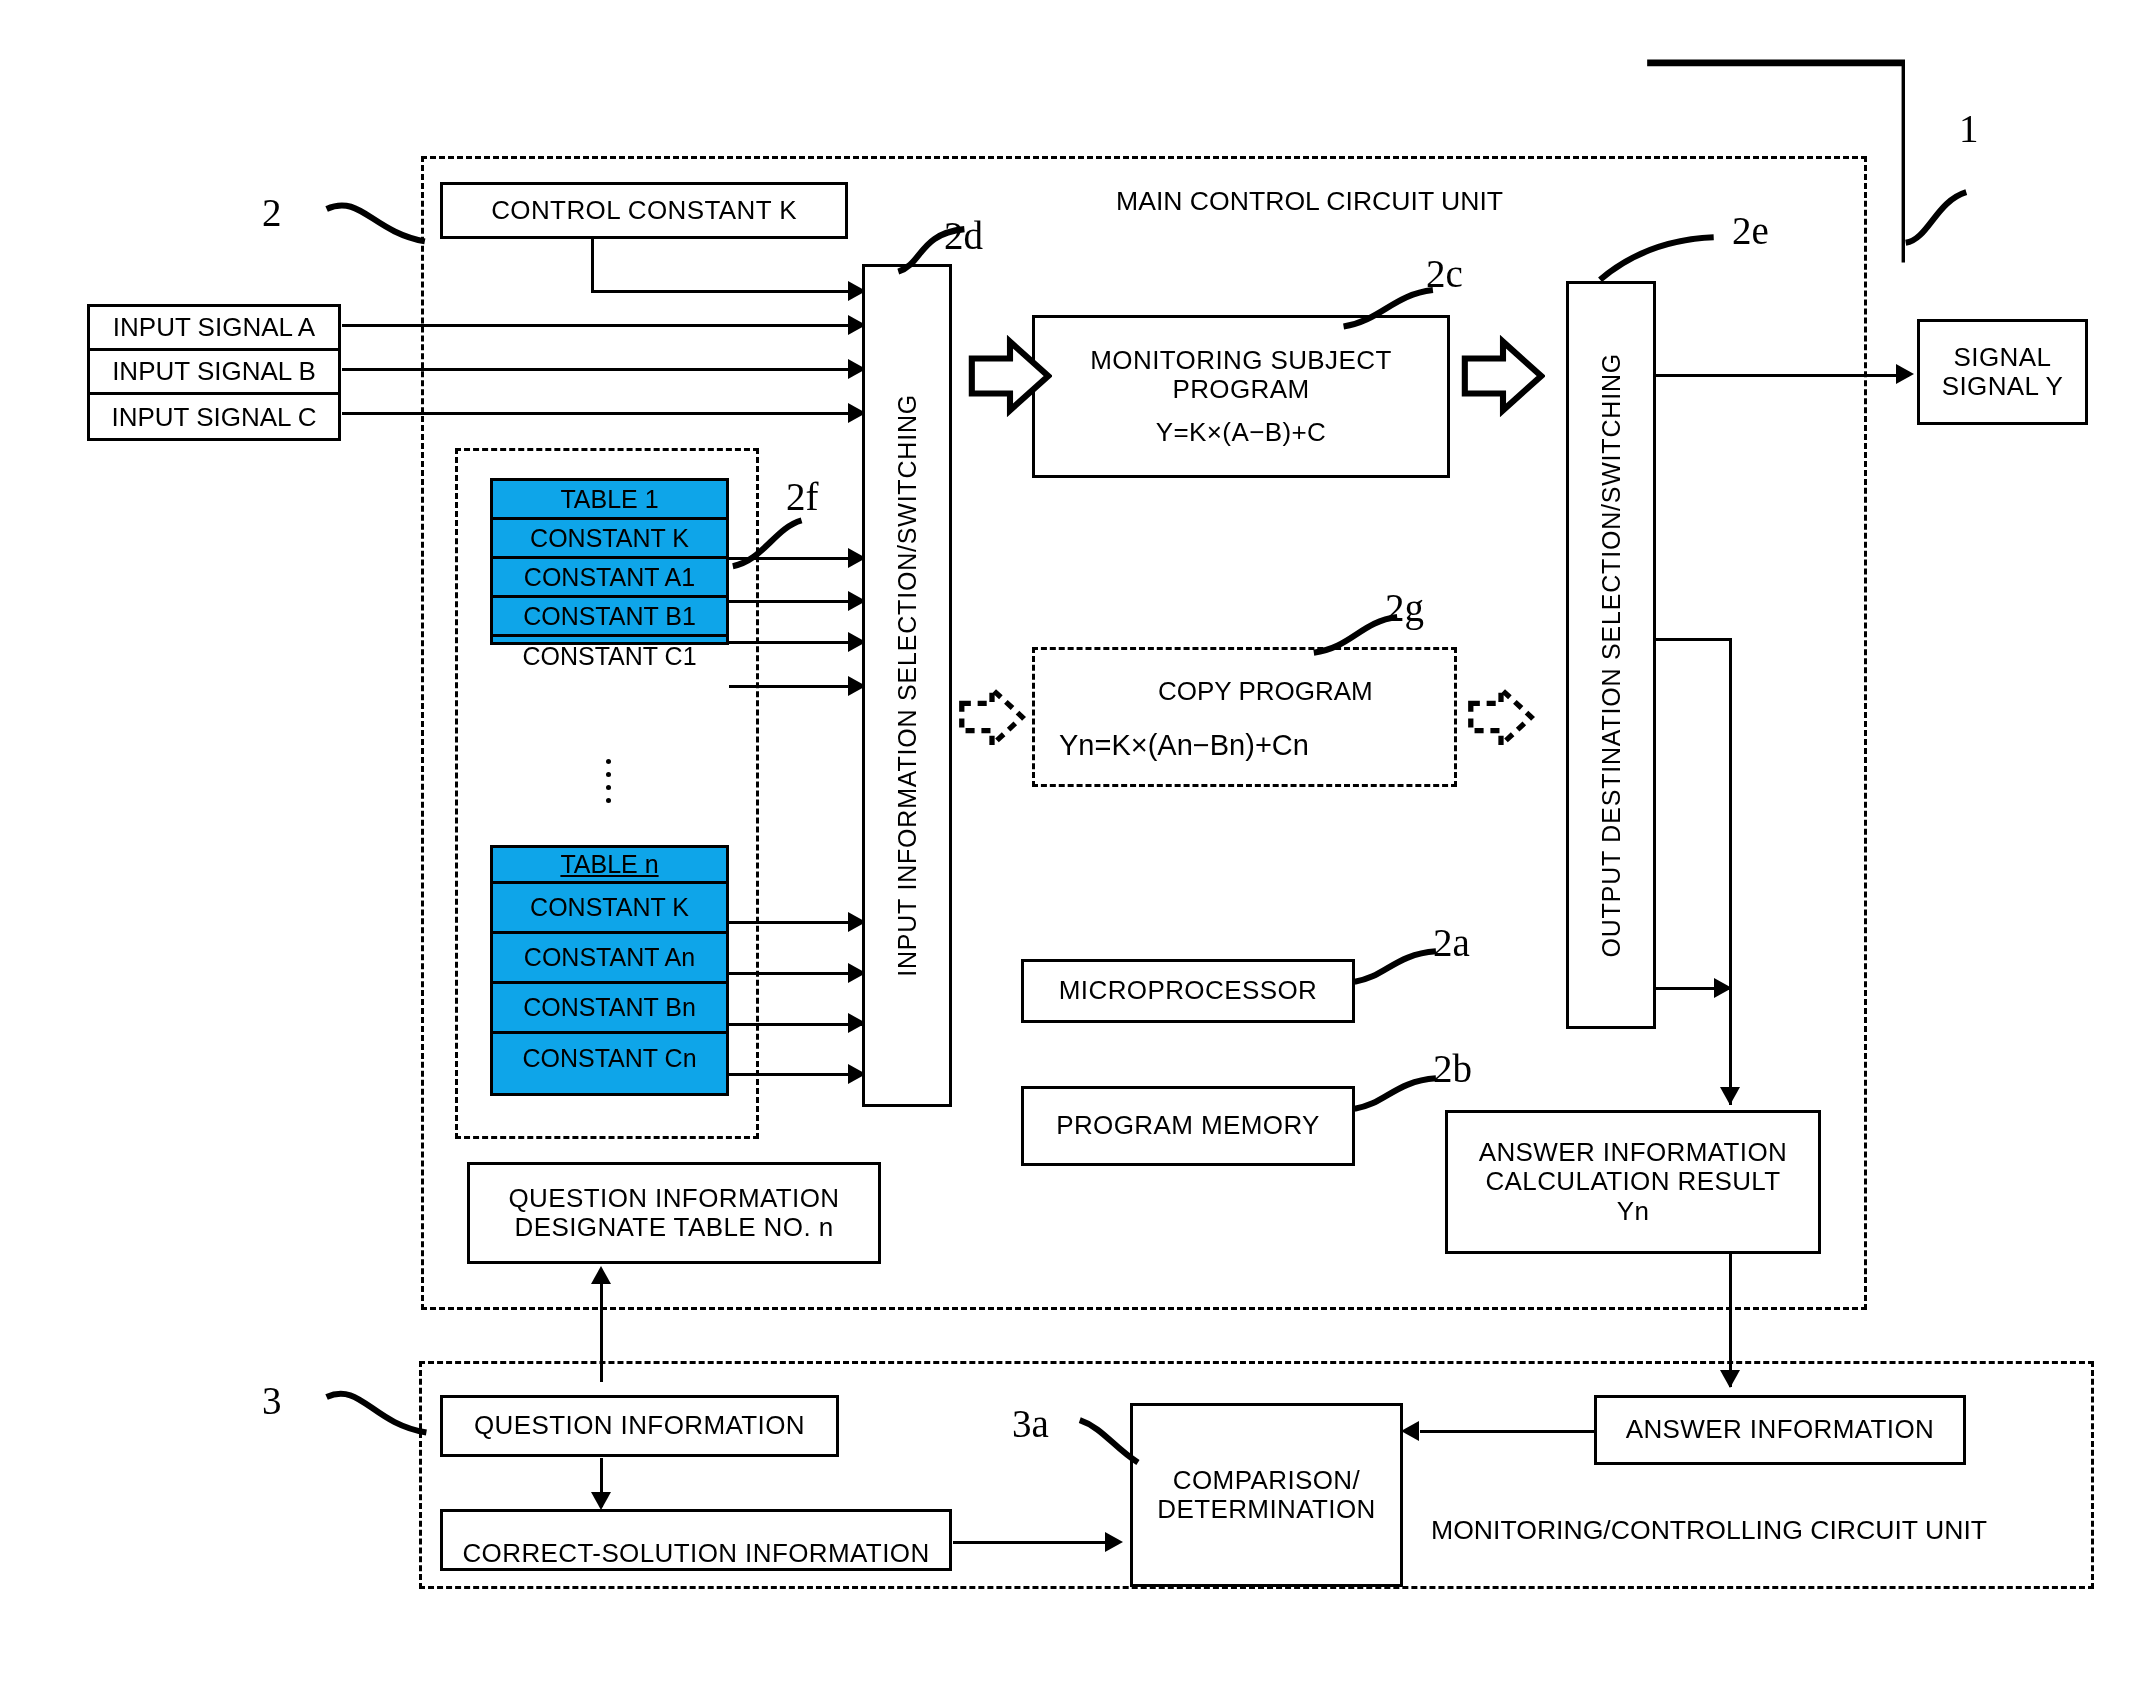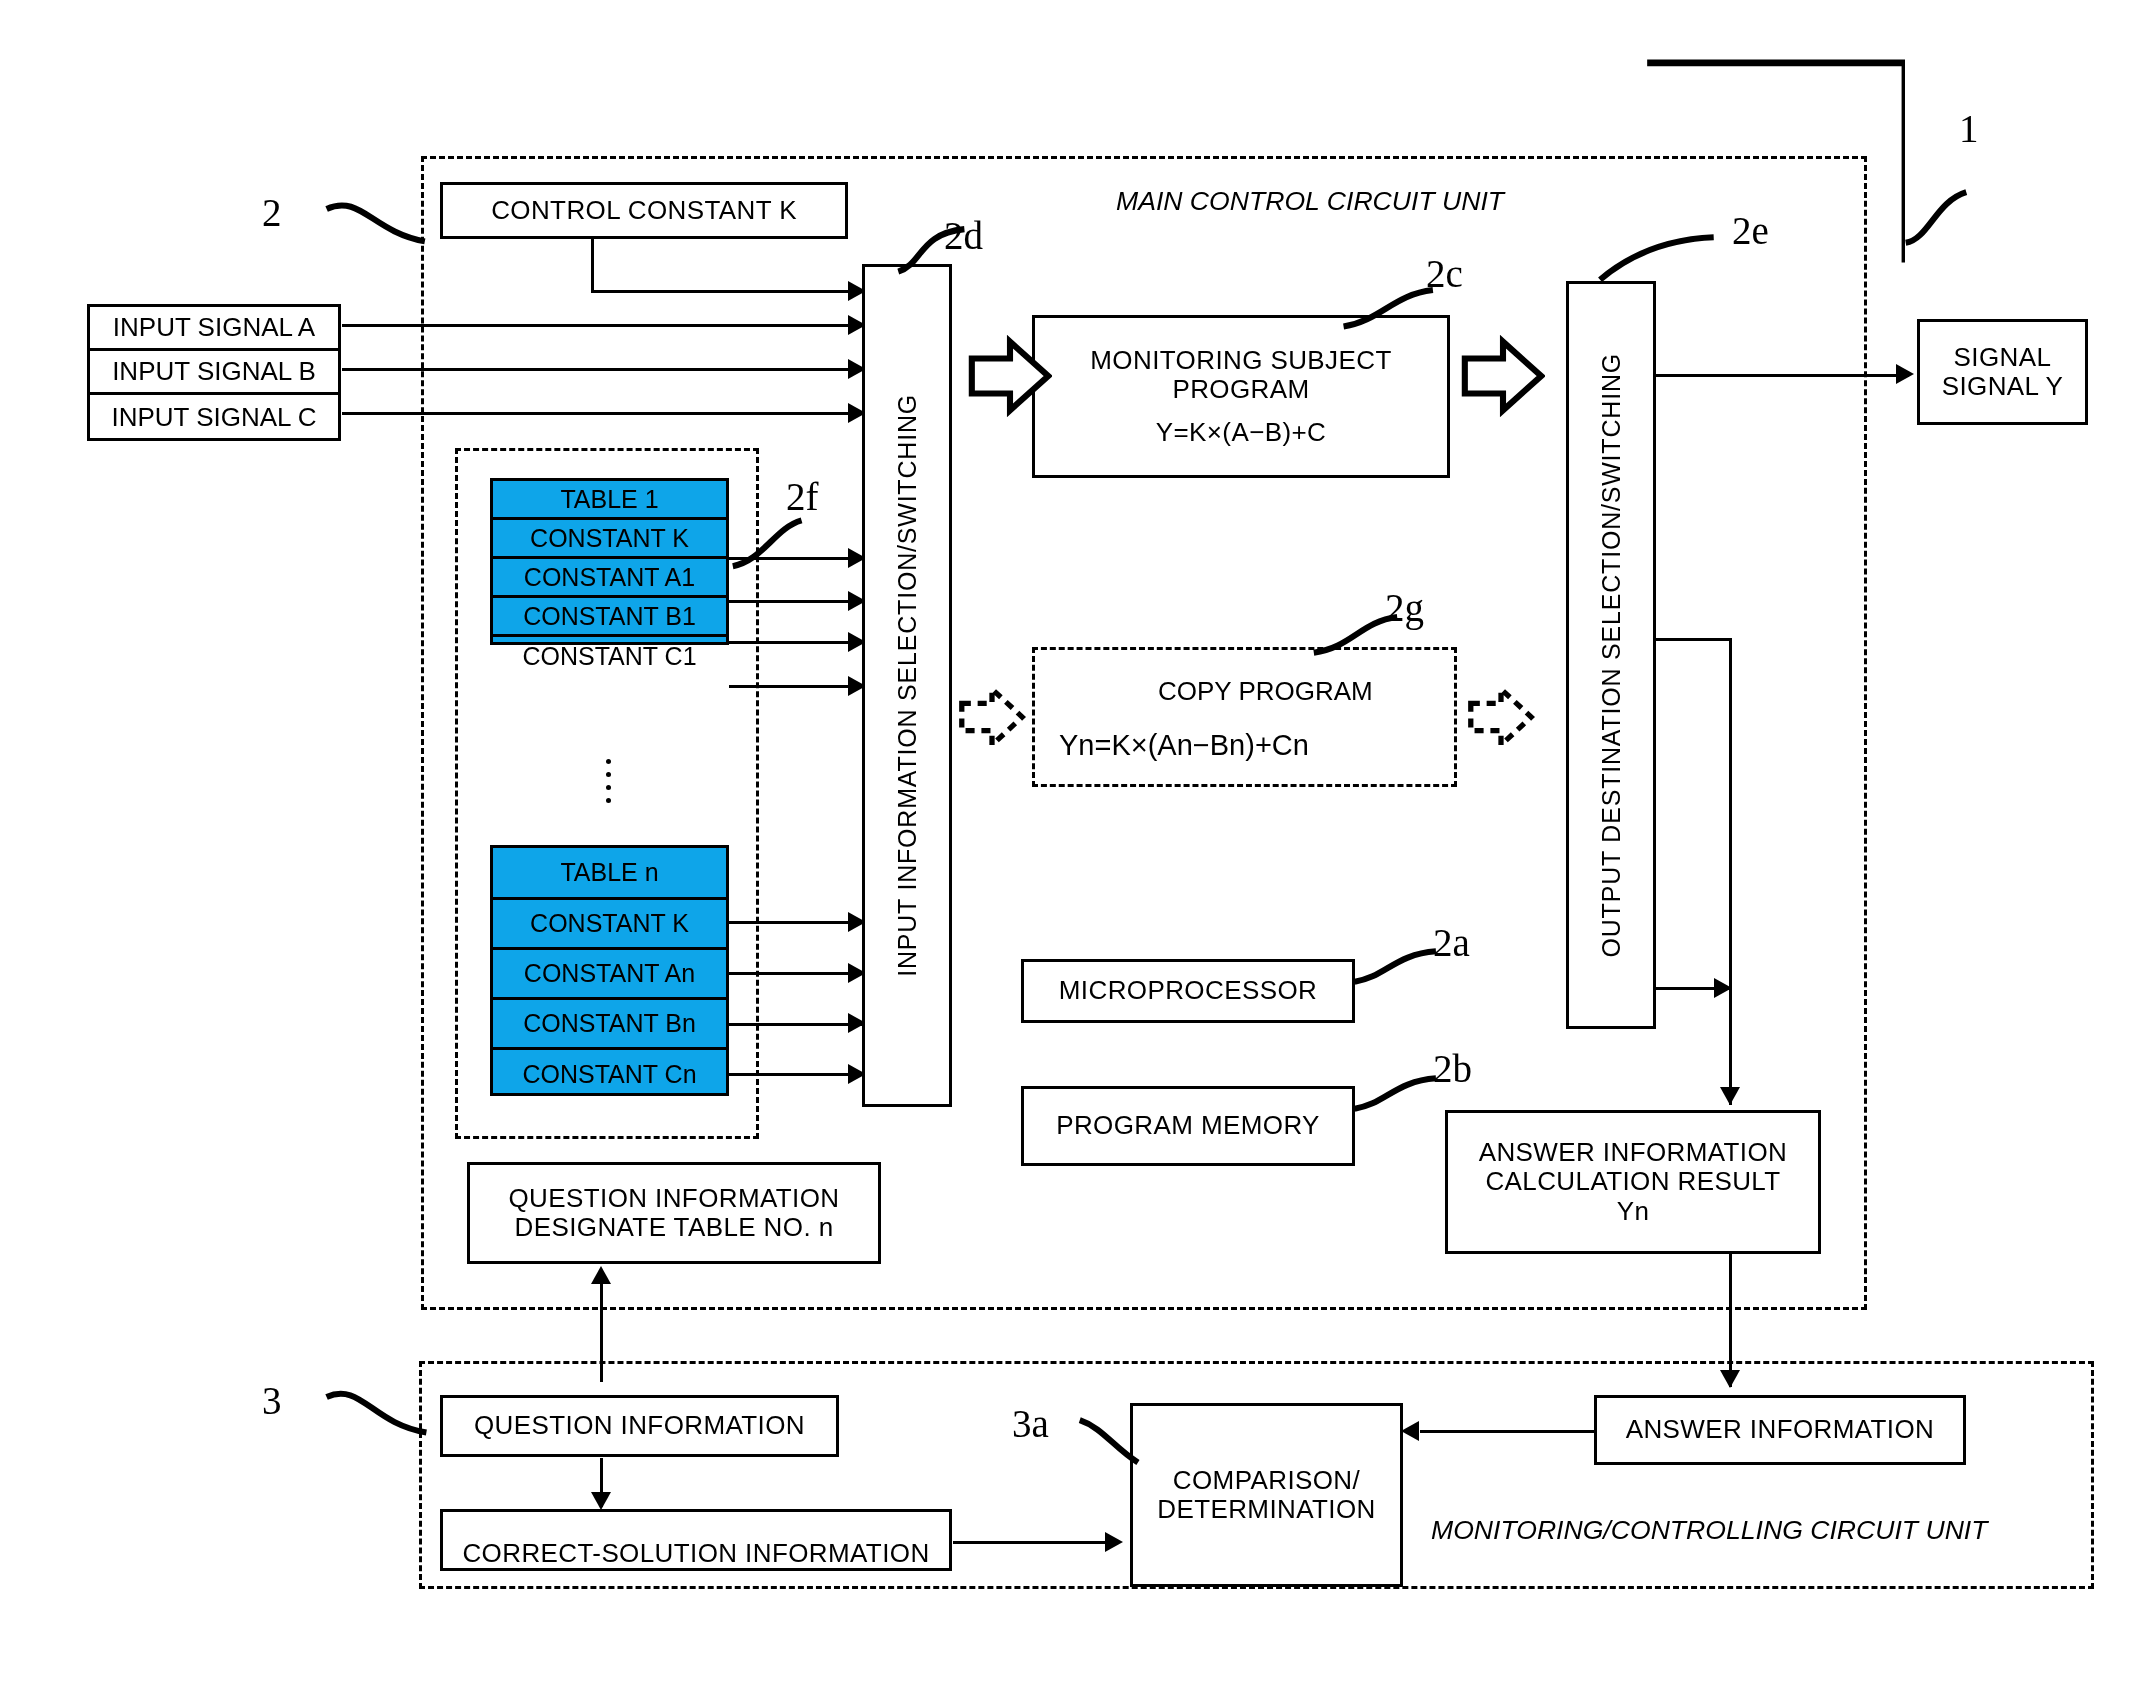--- a/index.html
+++ b/index.html
@@ -173,21 +173,20 @@
     width: 5.3px; height: 5.3px;
     background: #000;
     border-radius: 50%;
   }
   .leader { position: absolute; z-index: 7; }
   .mlabel {
     position: absolute;
     font-size: 26.6px;
     white-space: nowrap;
     z-index: 6;
-    font-style: italic;
   }
 </style>
 </head>
 <body>
 
 <div id="stage">
 
   <svg class="leader" style="left:1632px; top:46px; width:273px; height:228px;" viewBox="0 0 360 300" width="273" height="228">
     <path d="M 20 22 L 360 22 L 360 285" fill="none" stroke="#000" stroke-width="9"></path>
   </svg>
@@ -253,21 +252,21 @@
   <div class="arrowR" style="left:848px; top:676px;"></div>
 
   <div class="vdots" style="left:606px; top:759px;">
     <i></i>
       <i></i>
       <i></i>
       <i></i>
   </div>
 
   <div class="tstack" style="left:490px; top:845px; width:239px; height:251px;">
-    <div class="trow" style="height:52px;">TABLE n</div>
+    <div class="trow" style="height:36px;text-decoration:underline;">TABLE n</div>
     <div class="trow" style="height:50px;">CONSTANT K</div>
     <div class="trow" style="height:50px;">CONSTANT An</div>
     <div class="trow" style="height:50px;">CONSTANT Bn</div>
     <div class="trow" style="height:49px;">CONSTANT Cn</div>
   </div>
 
   <div class="hline" style="left:729px; top:921px; width:133px;"></div>
   <div class="arrowR" style="left:848px; top:912px;"></div>
   <div class="hline" style="left:729px; top:972px; width:133px;"></div>
   <div class="arrowR" style="left:848px; top:963px;"></div>

